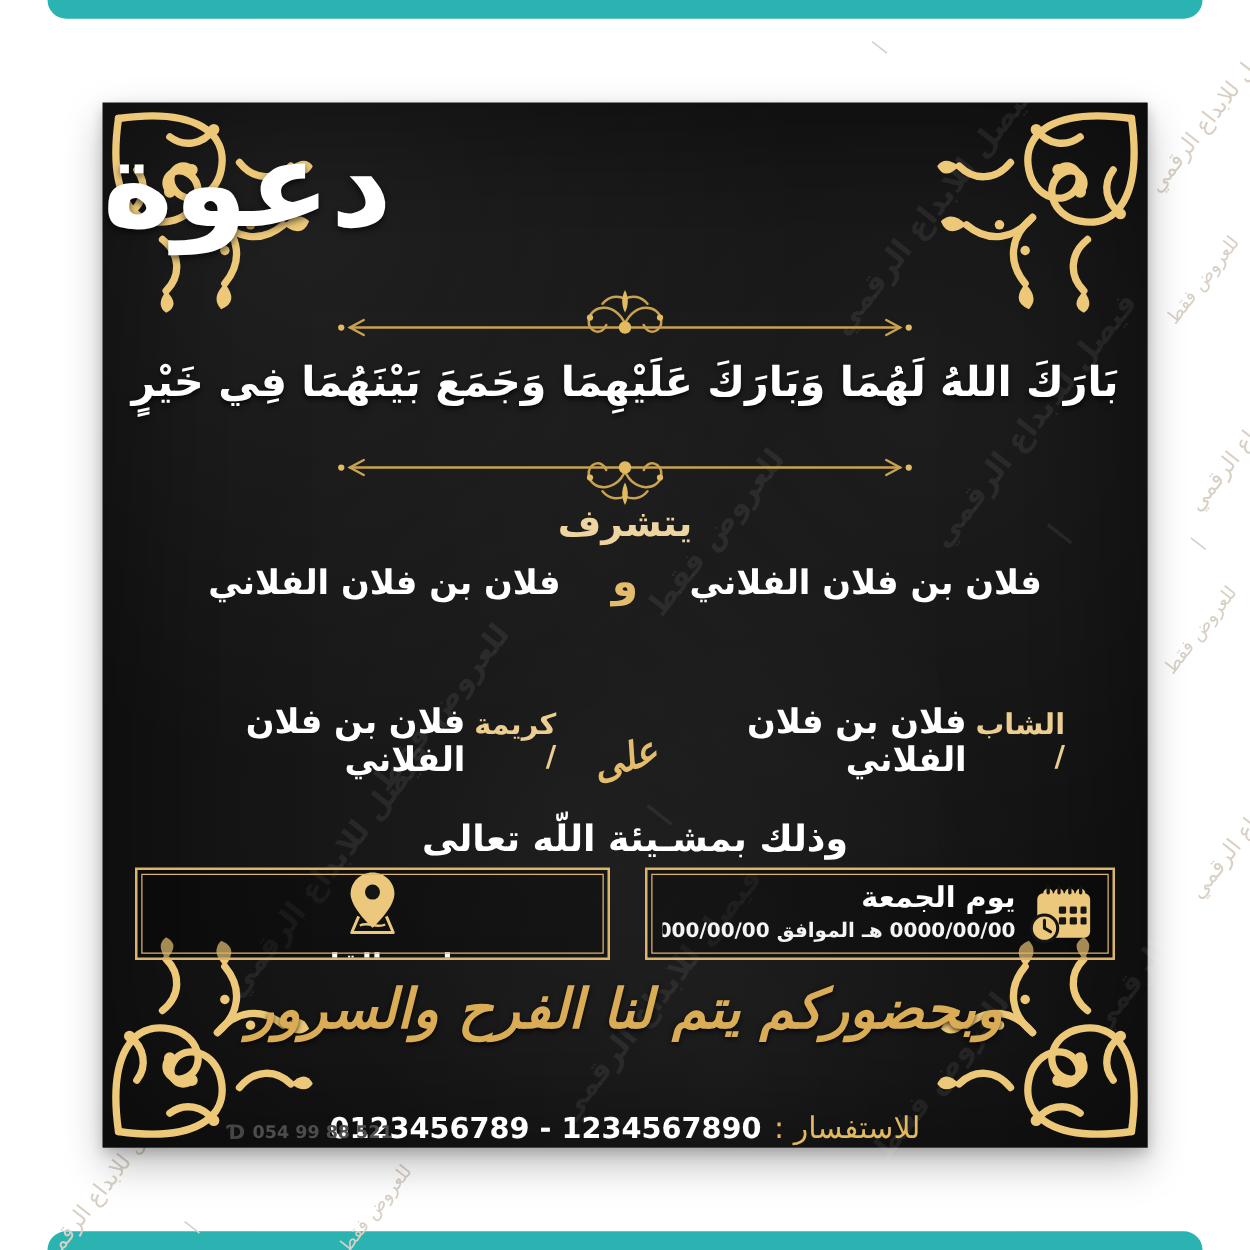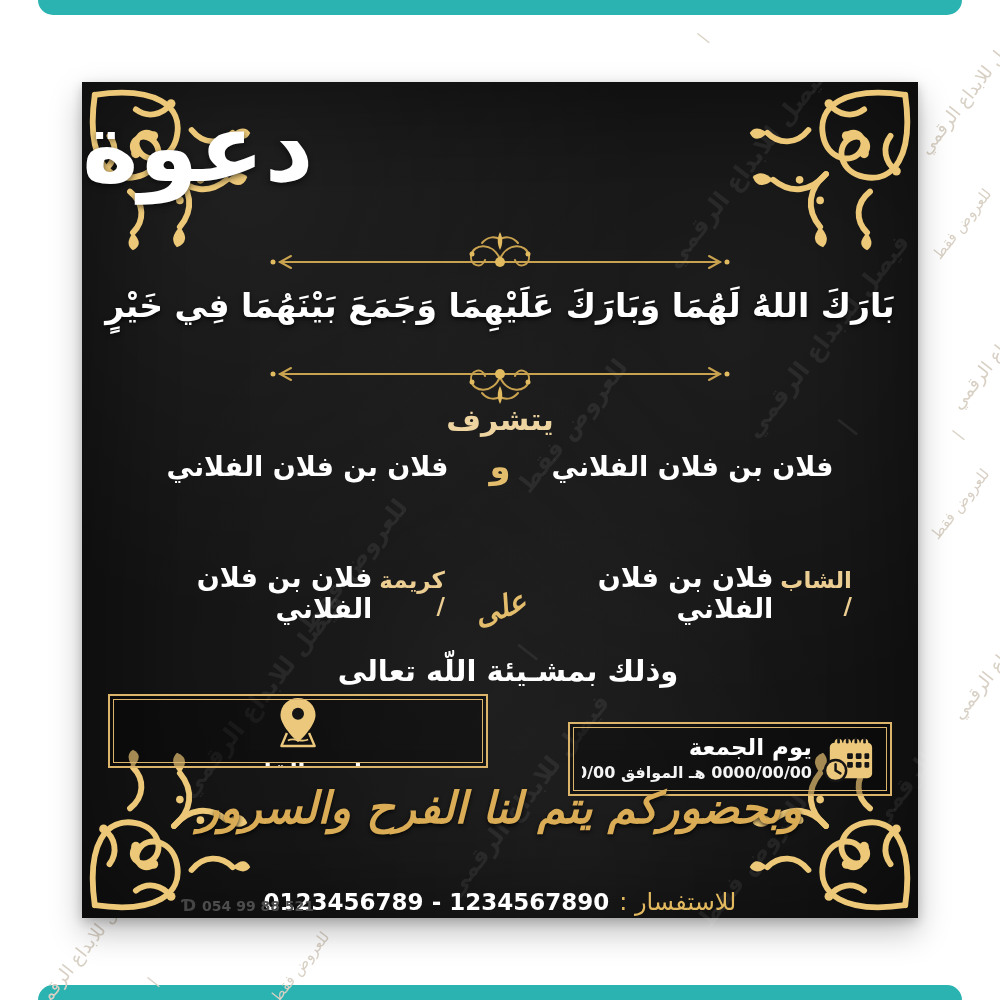--- a/index.html
+++ b/index.html
@@ -67,21 +67,21 @@
   .couple-name  { font-size:27px; font-weight:bold; color:#ffffff; }
   .on-word { width:110px; text-align:center; font-size:30px; font-weight:bold; font-style:italic;
              color:#e3bd6c; transform:rotate(-18deg); margin-top:28px; }
 
   .god-willing { top:572px; text-align:center; font-size:29px; font-weight:bold; color:#ffffff;padding-left:16px; }
 
   .boxes-row { top:612px; display:flex; justify-content:space-between; padding:0 26px; }
   .info-box { position:relative; height:74px; border:2px solid #dcb56b; background:rgba(0,0,0,0.3);
               display:flex; align-items:center; gap:10px; padding:0 12px; }
   .info-box::after { content:""; position:absolute; inset:3px; border:1px solid #dcb56b; pointer-events:none; }
-  .date-box  { width:324px;margin-top:28px; }
+  .date-box  { width:376px; }
   .venue-box { width:380px;flex-direction:column; }
   .box-icon { flex:0 0 auto; display:flex; }
   .box-text { flex:1; text-align:right; overflow:hidden; }
   .box-title { font-size:23px; font-weight:bold; color:#ffffff; line-height:1.25; }
   .box-sub   { font-size:16px; font-weight:bold; color:#f4f4f4; line-height:1.4; white-space:nowrap; }
 
   .closing { top:700px; text-align:center; font-size:44px; font-weight:bold; font-style:italic;
              color:#d9ac55; text-shadow:0 2px 4px rgba(0,0,0,0.7); }
 
   .inquiry { top:806px; display:flex; justify-content:center; align-items:baseline; gap:10px; }

